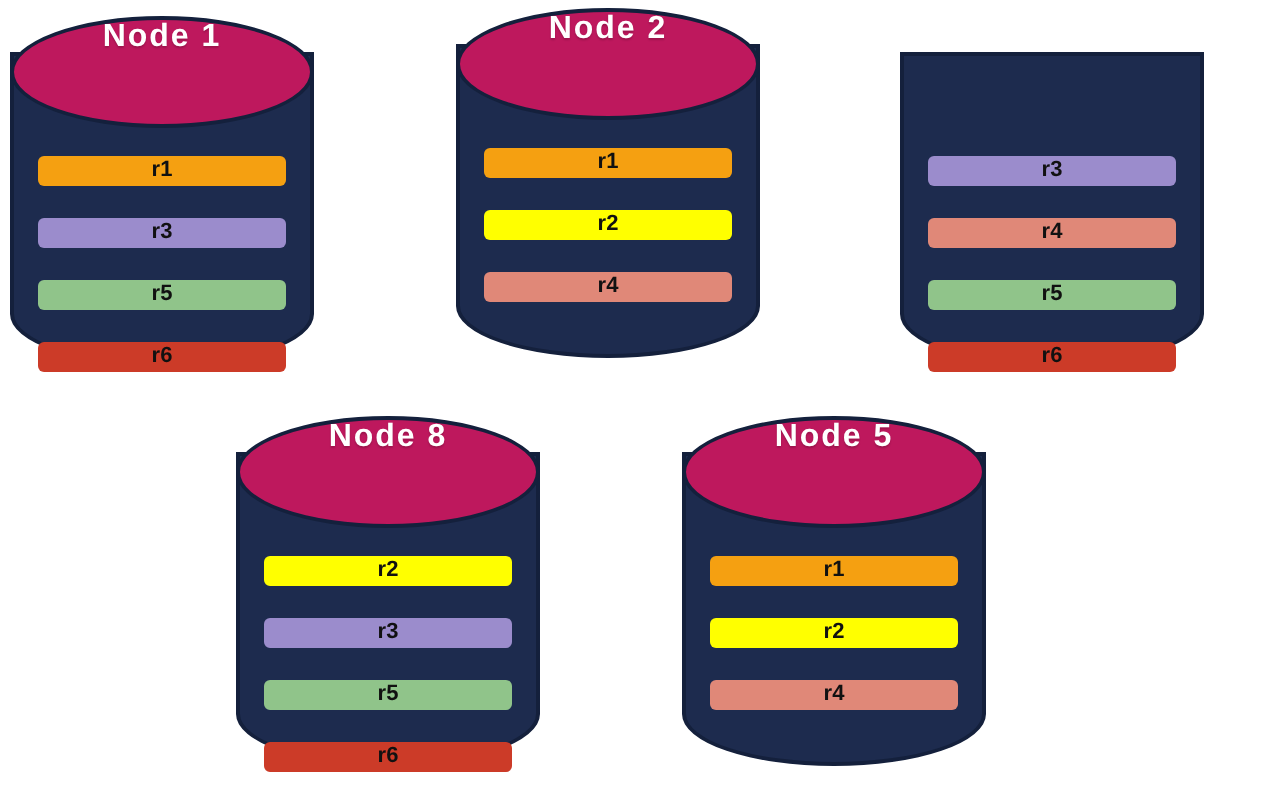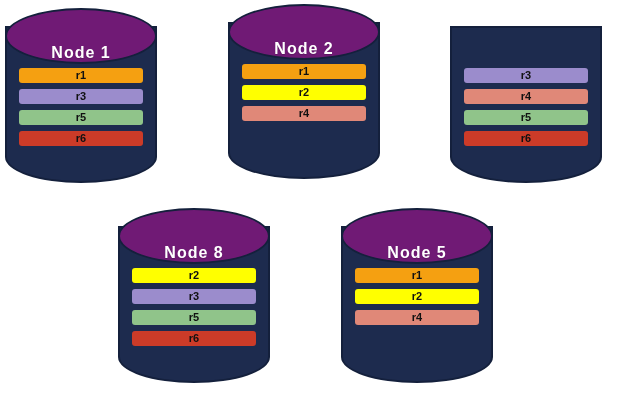--- a/index.html
+++ b/index.html
@@ -40,26 +40,26 @@
     border-radius: 0 0 76px 76px / 0 0 26px 26px;
   }
 
   
   .node-top {
     position: absolute;
     left: 0;
     top: 0;
     width: 152px;
     height: 56px;
-    background: #701a75;
+    background: #be185d;
     border: 2px solid #14203c;
     box-sizing: border-box;
     border-radius: 50% / 50%;
     display: flex;
-    align-items: flex-end;
+    align-items: flex-start;
     justify-content: center;
   }
 
   .node-title {
     color: #ffffff;
     font-size: 16px;
     font-weight: bold;
     letter-spacing: 1px;
     white-space: nowrap;
     text-shadow: 0 1px 1px rgba(0,0,0,0.18);
@@ -81,20 +81,21 @@
     height: 15px;
     border-radius: 3px;
     display: flex;
     align-items: center;
     justify-content: center;
     font-size: 11px;
     font-weight: bold;
     color: #111111;
     line-height: 1;
     user-select: none;
+    margin-top: 10px;
   }
 
   
   .pos-n1 { left: 5px;   top: 8px;   }
   .pos-n2 { left: 228px; top: 4px;   }
   .pos-n3 { left: 450px; top: 8px;   }
   .pos-n4 { left: 118px; top: 208px; }
   .pos-n5 { left: 341px; top: 208px; }
 </style>
 </head>

